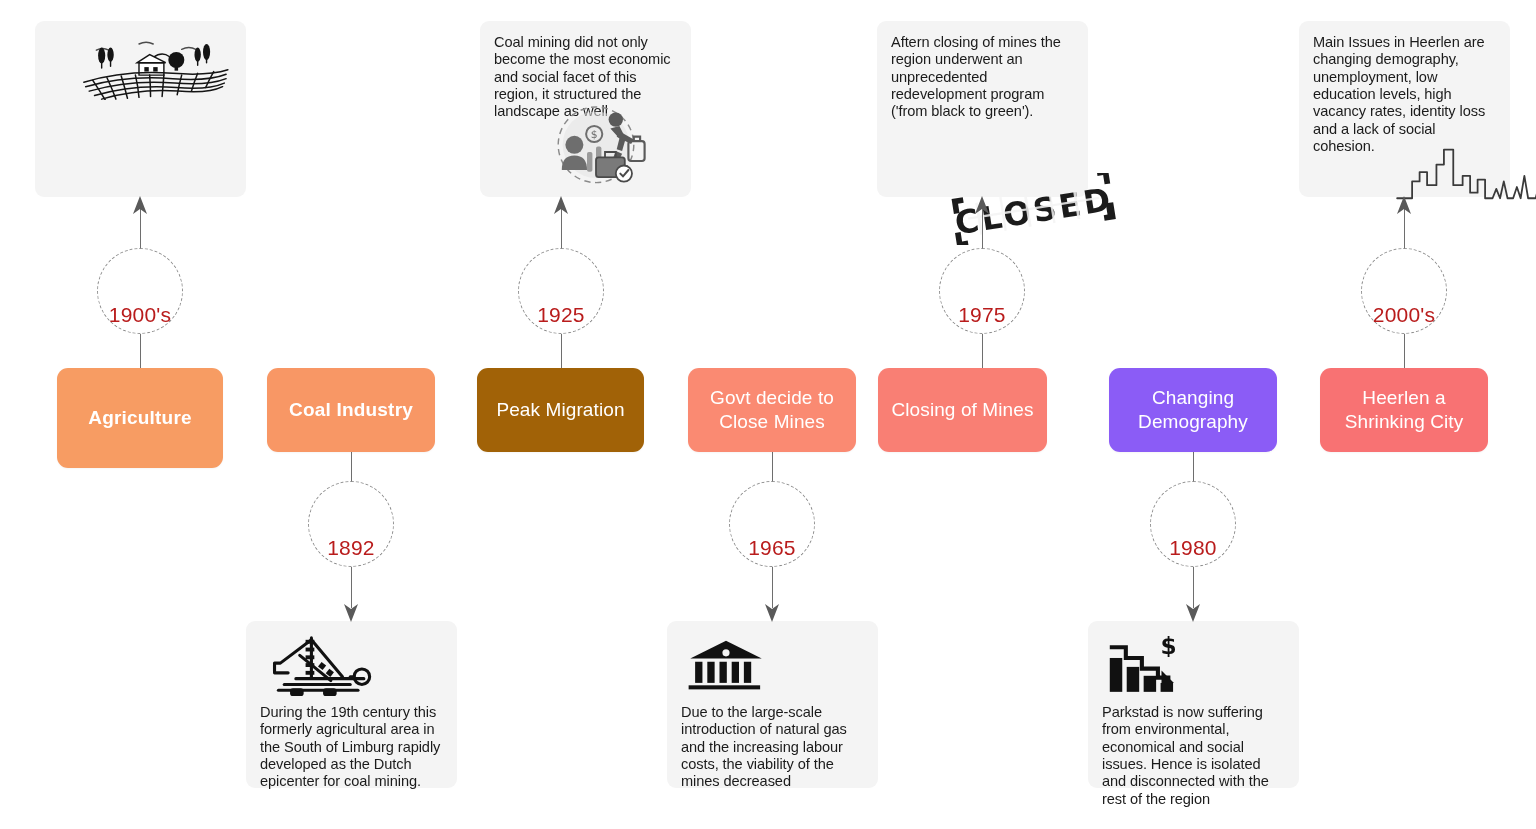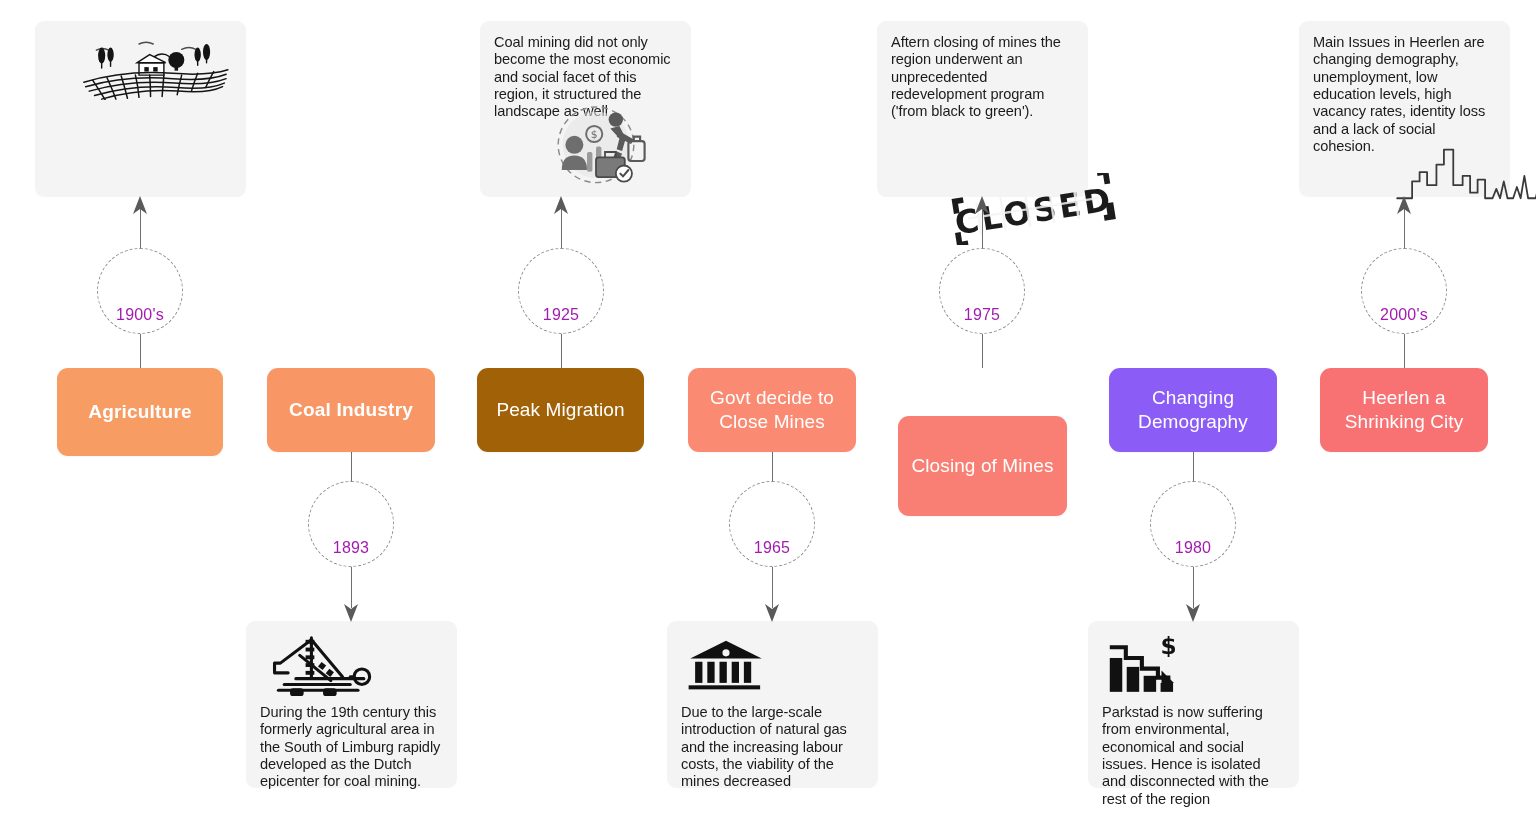--- a/index.html
+++ b/index.html
@@ -53,22 +53,22 @@
     position: absolute;
     width: 86px; height: 86px;
     border-radius: 50%;
     border: 1.7px dashed #8e8e8e;
     background: #ffffff;
     display: flex;
     align-items: center;
     justify-content: center;
   }
   .circle-label {
-    font-size: 16px;
-    color: #a21caf;
+    font-size: 21px;
+    color: #b91c1c;
     letter-spacing: 0.2px;
     margin-top: 48px;
   }
 
   
   .tbox {
     position: absolute;
     border-radius: 11px;
     display: flex;
     align-items: center;
@@ -335,47 +335,47 @@
     <span class="circle-label">1925</span>
   </div>
   <div class="circle" style="left:939px; top:248px;">
     <span class="circle-label">1975</span>
   </div>
   <div class="circle" style="left:1361px; top:248px;">
     <span class="circle-label">2000's</span>
   </div>
 
   <div class="circle" style="left:308px; top:481px;">
-    <span class="circle-label">1893</span>
+    <span class="circle-label">1892</span>
   </div>
   <div class="circle" style="left:729px; top:481px;">
     <span class="circle-label">1965</span>
   </div>
   <div class="circle" style="left:1150px; top:481px;">
     <span class="circle-label">1980</span>
   </div>
 
-  <div class="tbox" style="left:57px; top:368px; width:166px; height:88px; background:#F79C63;">
+  <div class="tbox" style="left:57px; top:368px; width:166px; height:100px; background:#F79C63;">
     <span class="tbox-label bold">Agriculture</span>
   </div>
 
   <div class="tbox" style="left:267px; top:368px; width:168px; height:84px; background:#F89765;justify-content:center;">
     <span class="tbox-label bold">Coal Industry</span>
   </div>
 
   <div class="tbox" style="left:477px; top:368px; width:167px; height:84px; background:#a16207;">
     <span class="tbox-label">Peak Migration</span>
   </div>
 
   <div class="tbox" style="left:688px; top:368px; width:168px; height:84px; background:#FA8A72;">
     <span class="tbox-label">Govt decide to
 Close Mines</span>
   </div>
 
-  <div class="tbox" style="left:898px; top:368px; width:169px; height:100px; background:#F97F74;margin-top:48px;">
+  <div class="tbox" style="left:878px; top:368px; width:169px; height:84px; background:#F97F74;">
     <span class="tbox-label">Closing of Mines</span>
   </div>
 
   <div class="tbox" style="left:1109px; top:368px; width:168px; height:84px; background:#8b5cf6;">
     <span class="tbox-label">Changing
 Demography</span>
   </div>
 
   <div class="tbox" style="left:1320px; top:368px; width:168px; height:84px; background:#F87273;">
     <span class="tbox-label">Heerlen a

